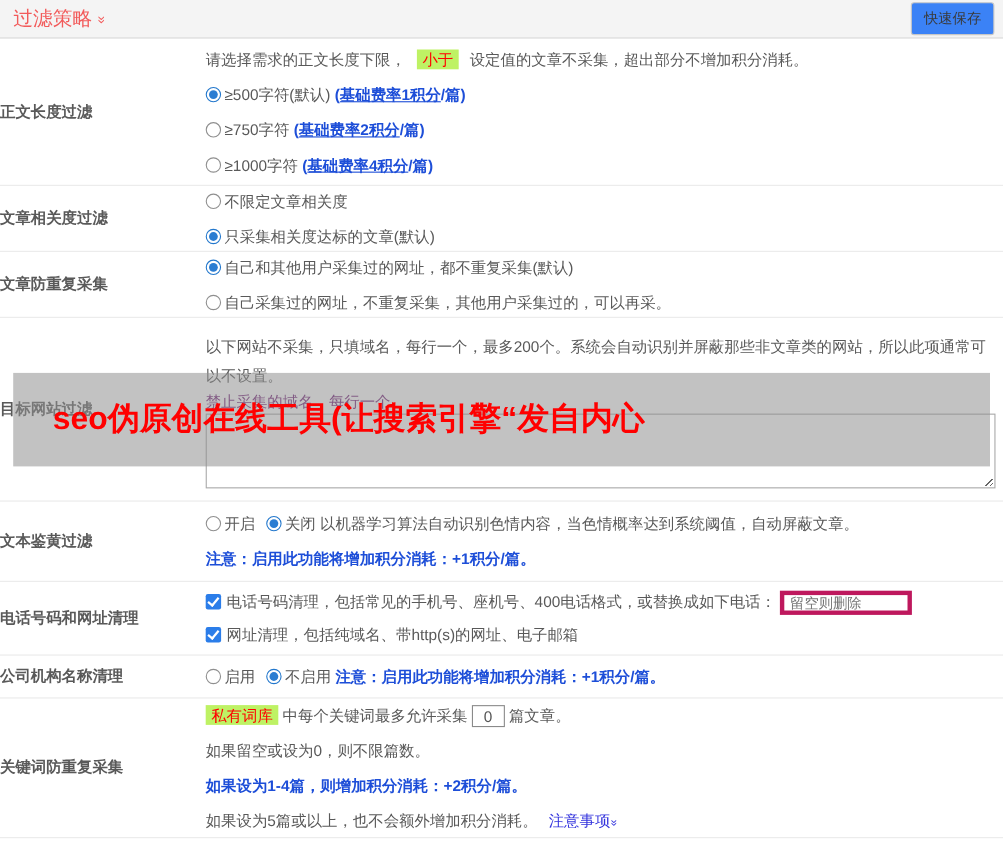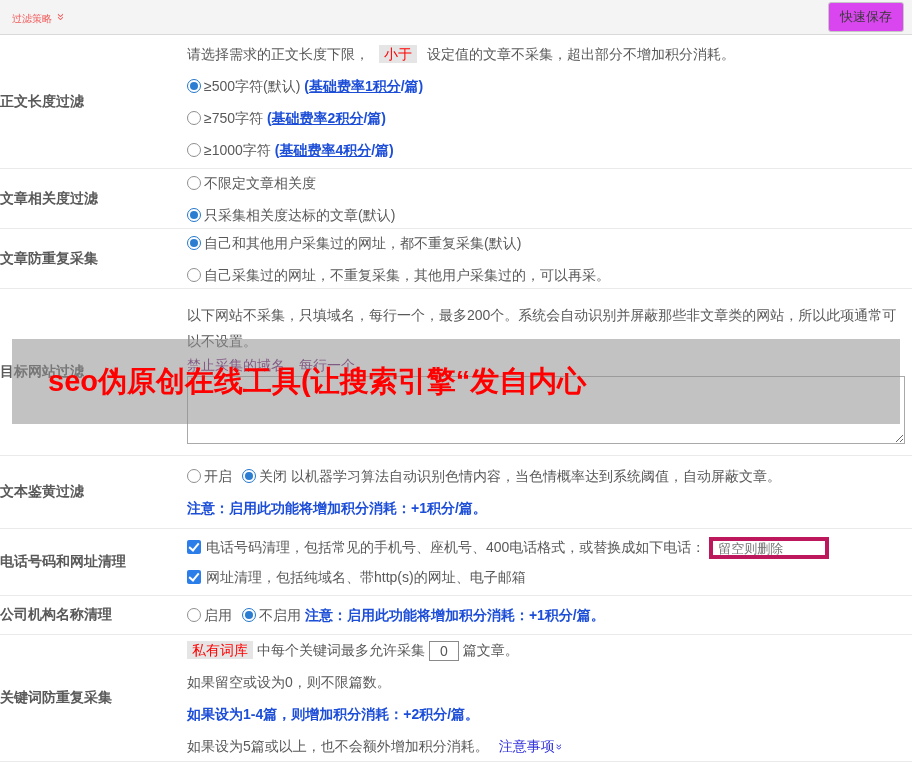--- a/index.html
+++ b/index.html
@@ -8,27 +8,27 @@
     width:912px; height:768px; position:relative; overflow:hidden;
     background:#fff; color:#595959;
     font-family:"Liberation Sans","DejaVu Sans",sans-serif; font-size:14px;
   }
   
   .header {
     height:35px; background:#f4f4f4; border-bottom:1px solid #d9d9d9;
     display:flex; align-items:center; justify-content:space-between;
     padding:0 8px 0 12px;
   }
-  .page-title { color:#f25b5b; font-size:10px; }
+  .page-title { color:#f25b5b; font-size:18px; }
   .chev-dbl {
     display:inline-block; transform:rotate(-90deg); font-size:13px;
     letter-spacing:-1px; margin-left:4px; line-height:1;
   }
   .save-btn {
-    background:#d946ef; border:1px solid #c7c7c7; border-radius:3px;
+    background:#3b82f6; border:1px solid #c7c7c7; border-radius:3px;
     font-size:13px; color:#3a3a3a; padding:5px 11px; cursor:pointer;
     font-family:inherit;
   }
   
   .row { display:flex; border-bottom:1px solid #eaeaea; }
   .row-label {
     width:187px; flex:0 0 187px; padding-left:0;
     display:flex; align-items:center; color:#595959;font-weight:bold;
   }
   .row-content { flex:1; padding-right:8px; display:flex; flex-direction:column; justify-content:center; }
@@ -52,21 +52,21 @@
     width:14px; height:14px; background:#2b7de9; border-radius:2px;
     display:inline-block; vertical-align:-2px; margin-right:5px;
     position:relative; cursor:pointer;
   }
   .checkbox::after {
     content:""; position:absolute; left:4px; top:1px; width:4px; height:8px;
     border:solid #fff; border-width:0 2px 2px 0; transform:rotate(40deg);
   }
   .note { color:#1d4ed8;font-weight:bold; }
   .u { text-decoration:underline; }
-  .hl { color:#ff0000; background:#e5e5e5; padding:1px 5px; }
+  .hl { color:#ff0000; background:#bef264; padding:1px 5px; }
   .gap { display:inline-block; width:10px; }
   
   .phone-input {
     width:120px; height:22px; border:4px solid #be185d; font-size:13px;
     padding:2px 5px; color:#333; vertical-align:middle; font-family:inherit;
   }
   .phone-input::placeholder { color:#757575; opacity:1; }
   .num-input {
     width:30px; height:20px; border:1px solid #8a8a8a; text-align:center;
     font-size:14px; color:#555; vertical-align:middle; font-family:inherit;

